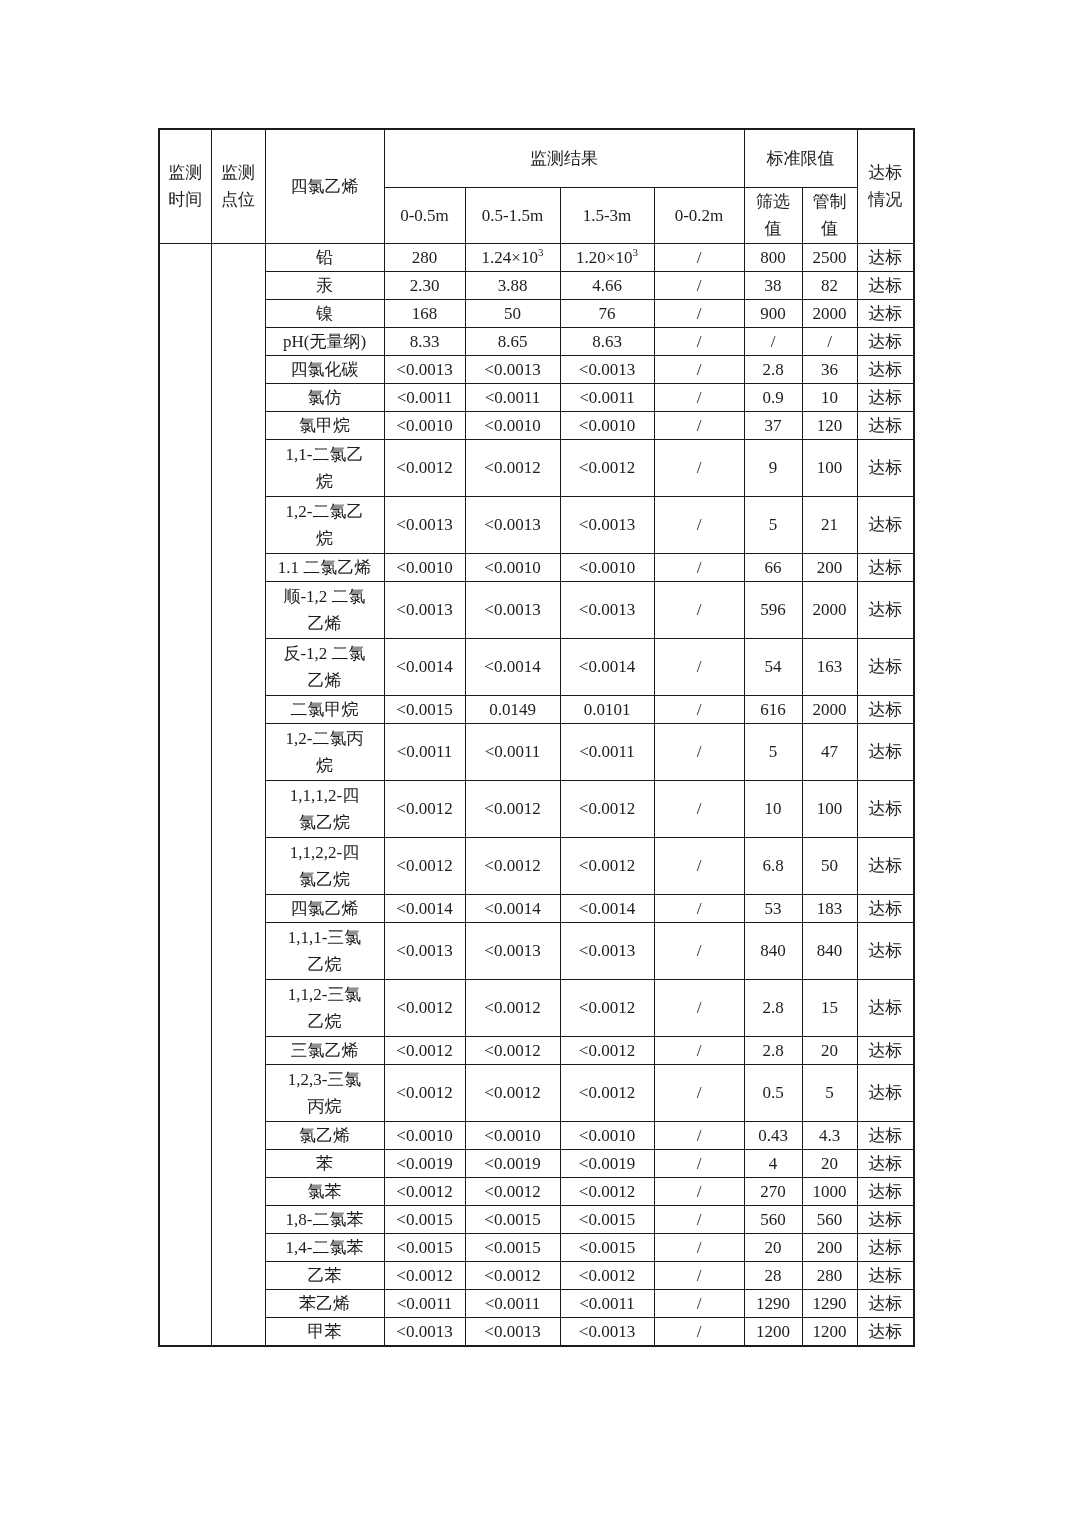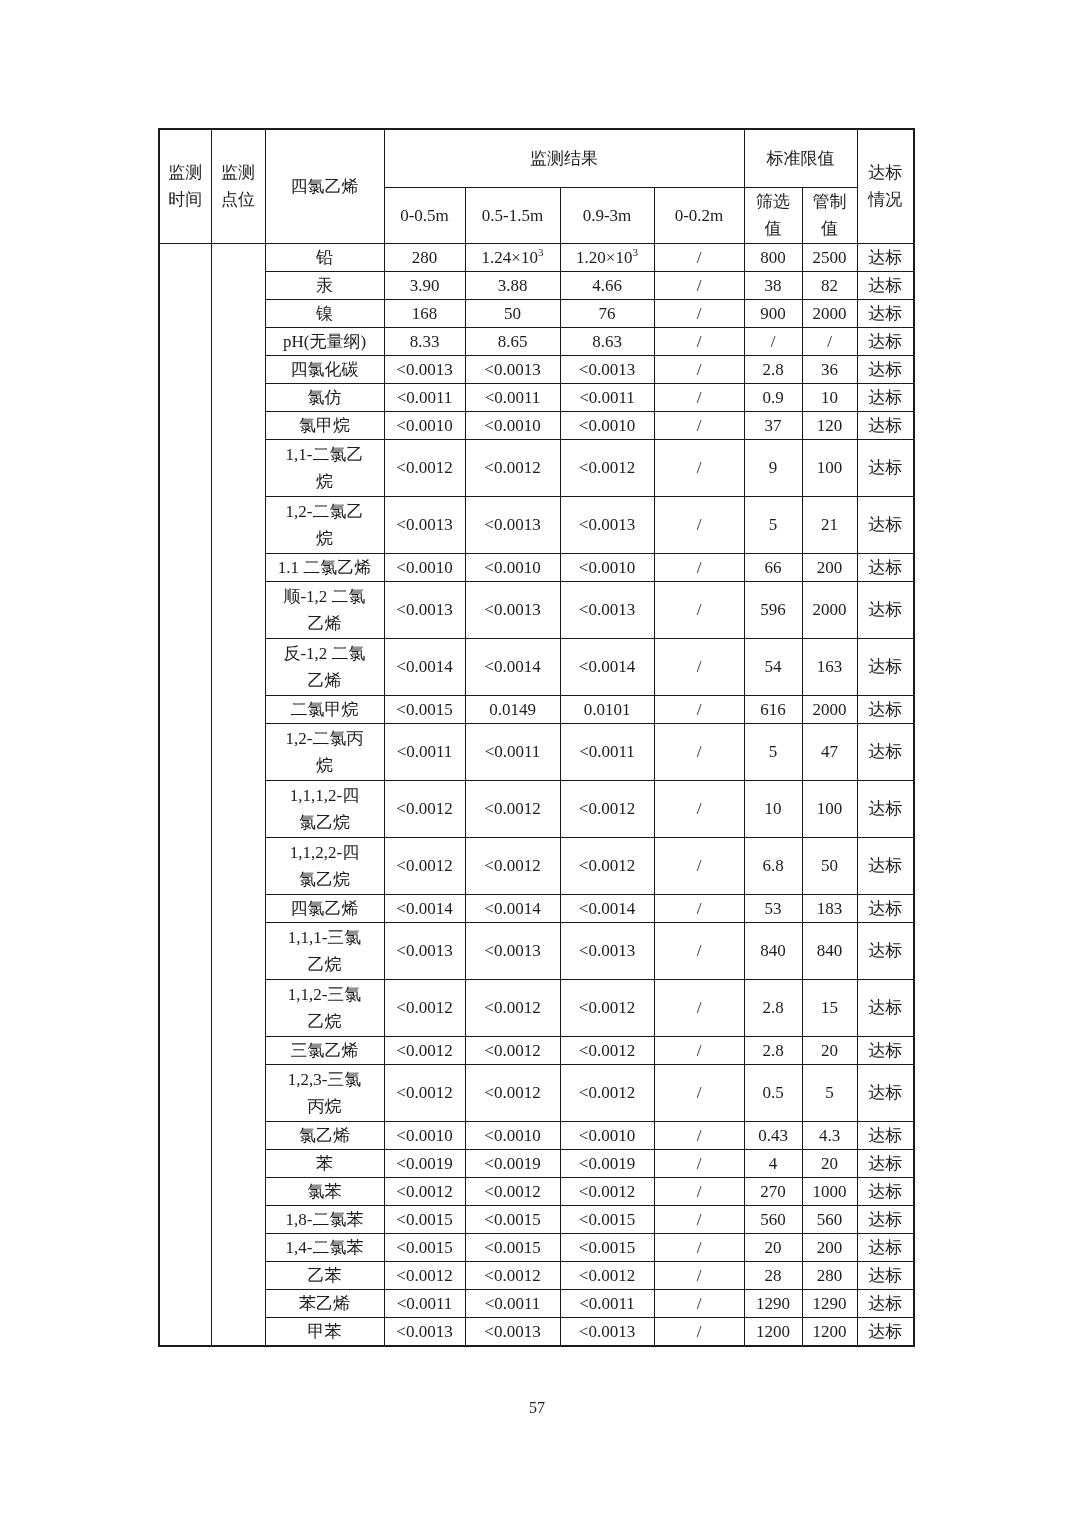--- a/index.html
+++ b/index.html
@@ -82,21 +82,21 @@
 点位</th>
         <th rowspan="2">四氯乙烯</th>
         <th colspan="4">监测结果</th>
         <th colspan="2">标准限值</th>
         <th rowspan="2" class="prewrap">达标
 情况</th>
       </tr>
       <tr class="h2">
         <th>0-0.5m</th>
         <th>0.5-1.5m</th>
-        <th>0.9-3m</th>
+        <th>1.5-3m</th>
         <th>0-0.2m</th>
         <th class="prewrap">筛选
 值</th>
         <th class="prewrap">管制
 值</th>
       </tr>
     </thead>
     <tbody id="table-body">
         <tr class="single">
           <td rowspan="29"></td>
@@ -105,21 +105,21 @@
           <td>280</td>
           <td>1.24×10<sup>3</sup></td>
           <td>1.20×10<sup>3</sup></td>
           <td>/</td>
           <td>800</td>
           <td>2500</td>
           <td>达标</td>
         </tr>
         <tr class="single">
           <td class="prewrap">汞</td>
-          <td>3.90</td>
+          <td>2.30</td>
           <td>3.88</td>
           <td>4.66</td>
           <td>/</td>
           <td>38</td>
           <td>82</td>
           <td>达标</td>
         </tr>
         <tr class="single">
           <td class="prewrap">镍</td>
           <td>168</td>
@@ -396,15 +396,14 @@
           <td>&lt;0.0013</td>
           <td>&lt;0.0013</td>
           <td>/</td>
           <td>1200</td>
           <td>1200</td>
           <td>达标</td>
         </tr>
       </tbody>
   </table>
 
-  <div class="page-number">57</div>
 
 </div>
 
 </body></html>

